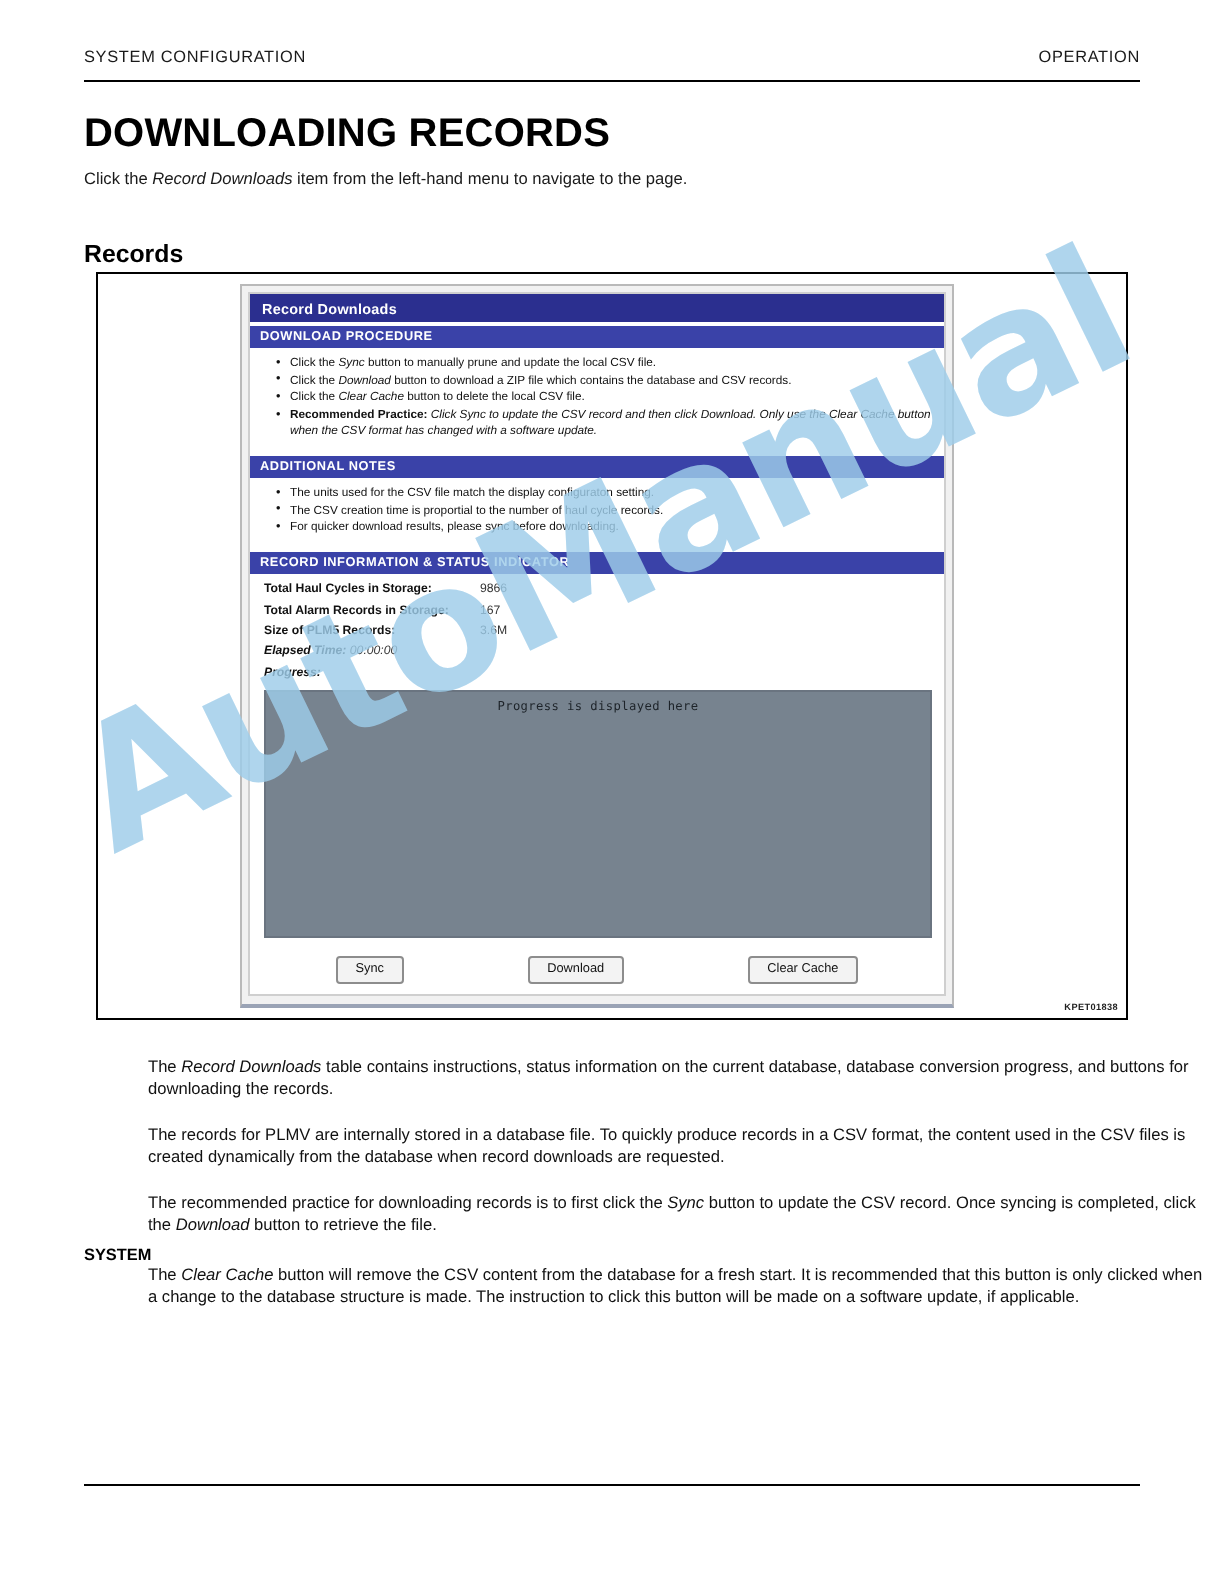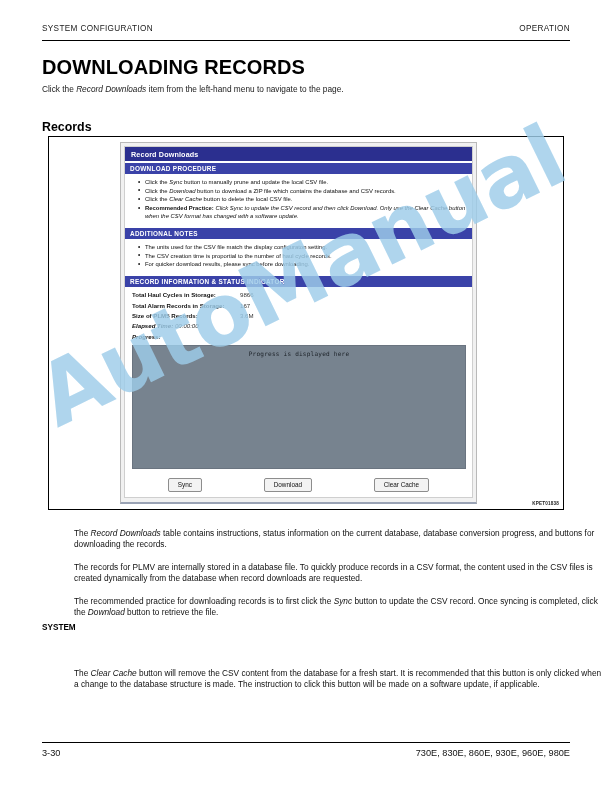--- a/index.html
+++ b/index.html
@@ -301,21 +301,21 @@
   .remark-body {
     position: absolute;
     left: 42px;
     top: 635px;
     width: 528px;
     font-size: 8.3px;
     line-height: 11.2px;
     font-style: italic;
     color: #111;
   }
-  #para4 { top: 668px; }
+  #para4 { top: 632px; }
 
   
   .rule-bot {
     position: absolute;
     left: 42px;
     top: 742px;
     width: 528px;
     height: 1.4px;
     background: #000;
   }
@@ -437,18 +437,14 @@
     <p>The records for PLMV are internally stored in a database file. To quickly produce records in a CSV format, the content used in the CSV files is created dynamically from the database when record downloads are requested.</p>
   </div>
 
   <div class="remark-head">SYSTEM</div>
 
   <div class="body-block" id="para4">
     <p>The <span class="it">Clear Cache</span> button will remove the CSV content from the database for a fresh start. It is recommended that this button is only clicked when a change to the database structure is made. The instruction to click this button will be made on a software update, if applicable.</p>
   </div>
 
   <div class="rule-bot"></div>
-  <div class="footer">
-    <span class="pg">3-30</span>
-    <span class="models">730E, 830E, 860E, 930E, 960E, 980E</span>
-  </div>
 
 </div>
 
 </body></html>

